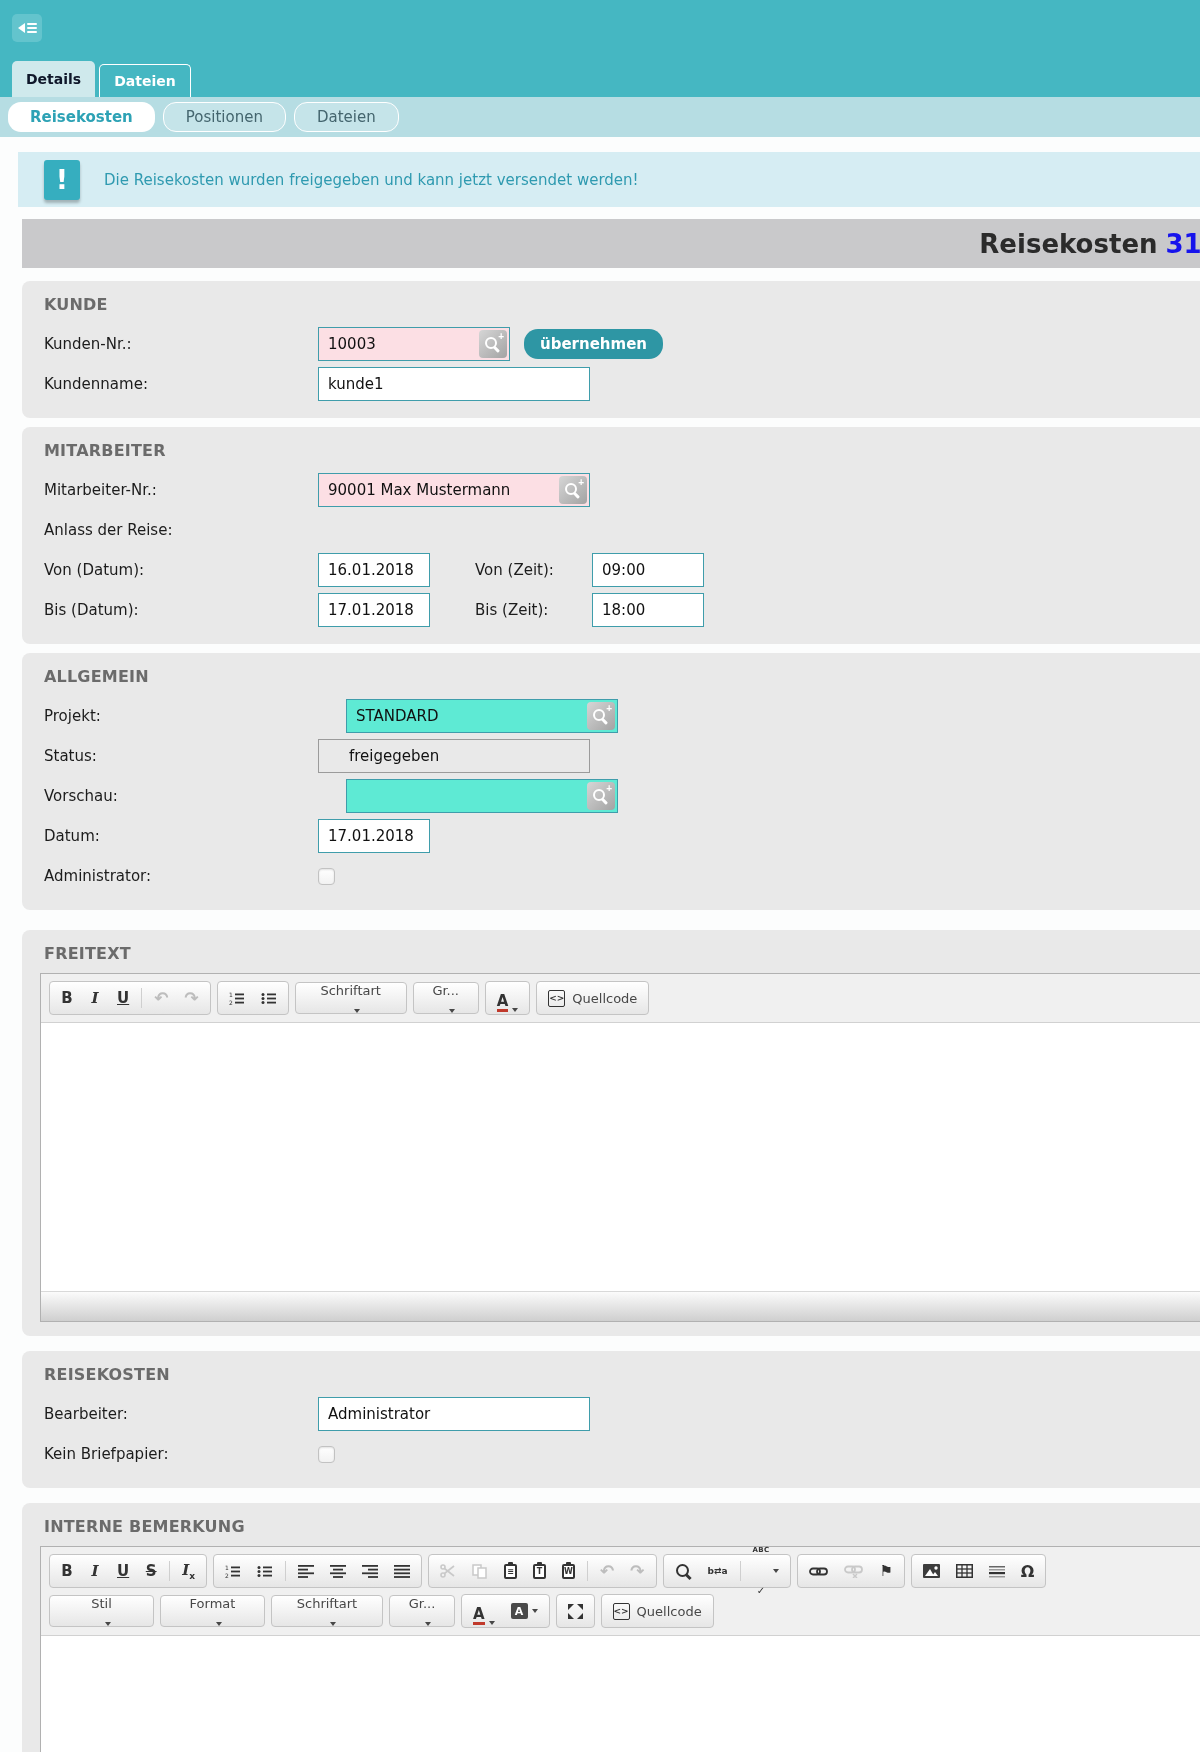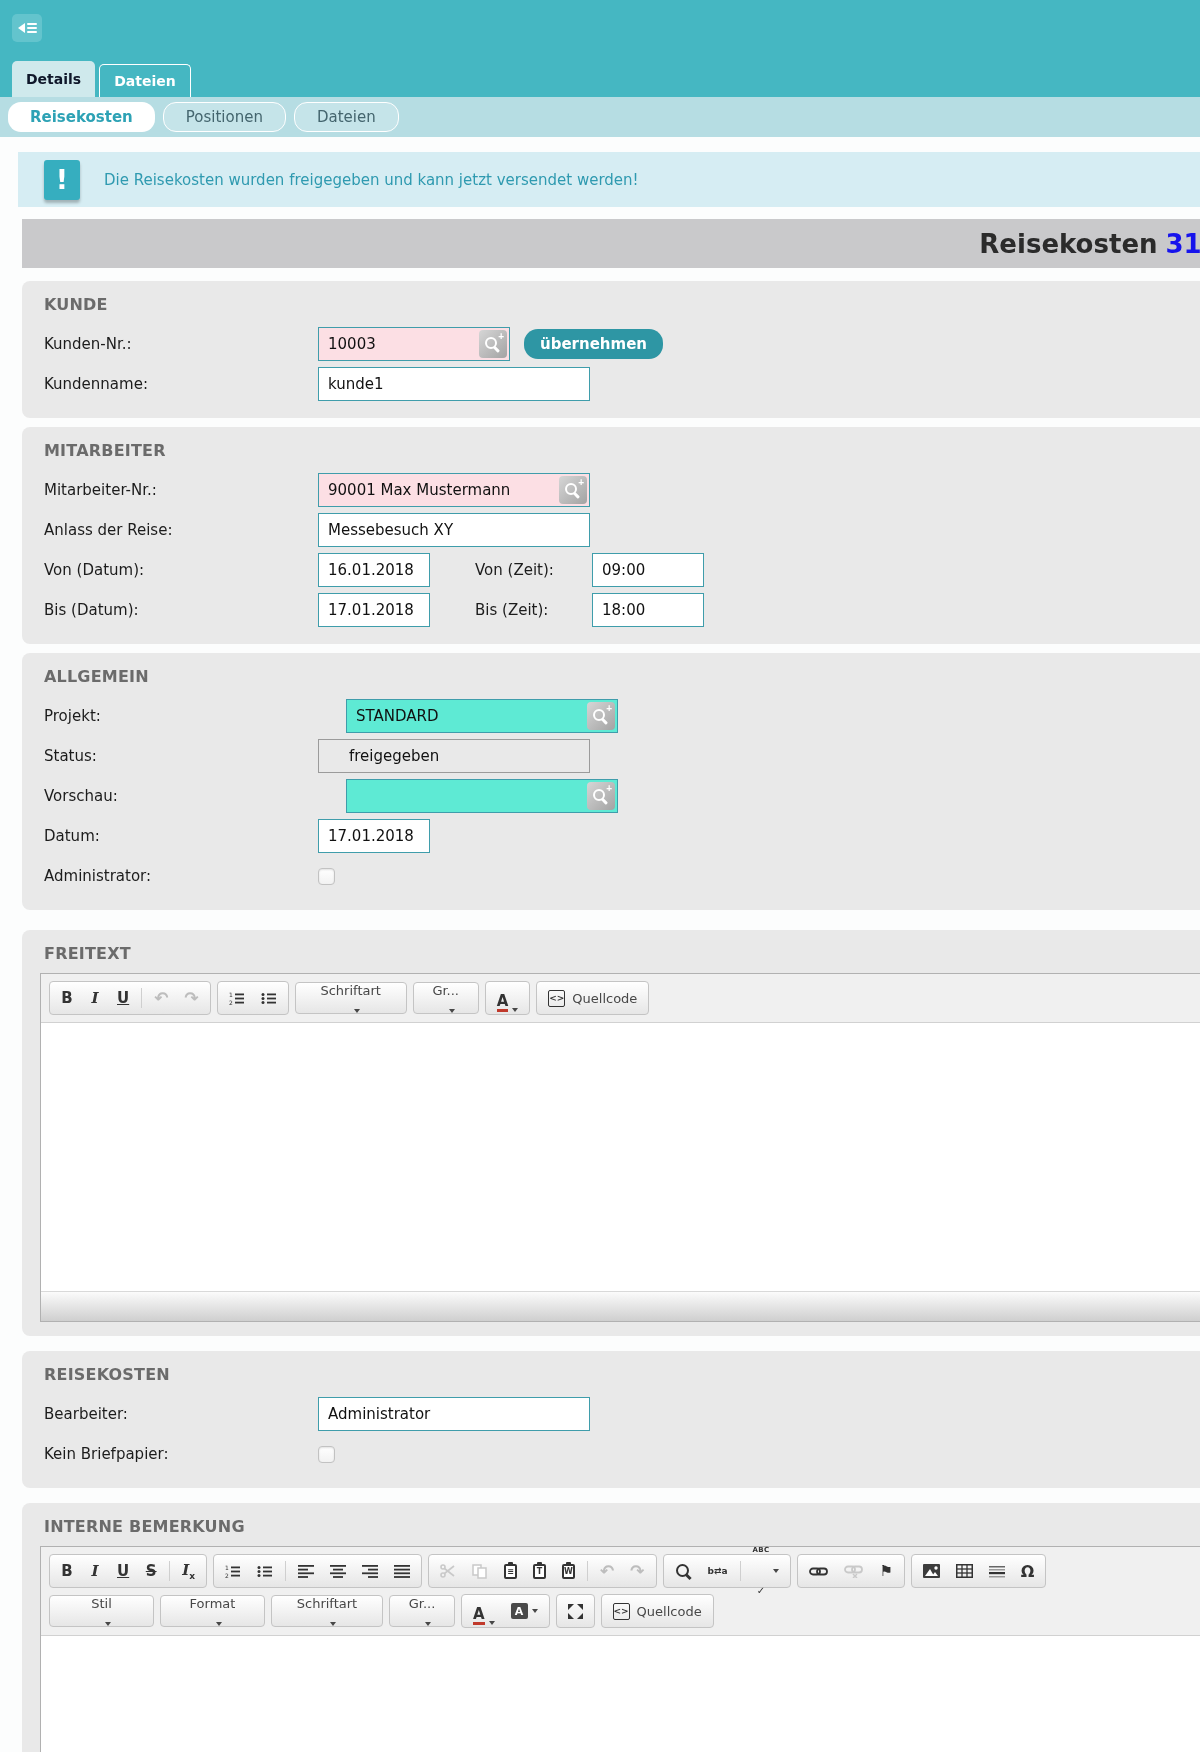--- a/index.html
+++ b/index.html
@@ -173,21 +173,20 @@
     <span class="lk-wrap">
       <input class="fld pink w-std" value="90001 Max Mustermann" style="">
       <button class="lookup">
           <span class="lk-mag"></span>
           <span class="lk-plus">+</span>
         </button>
     </span>
   </div>
   <div class="row">
     <label>Anlass der Reise:</label>
-    <input class="fld w-std" value="Messebesuch XY" style="">
   </div>
   <div class="row">
     <label>Von (Datum):</label>
     <input class="fld w-date" value="16.01.2018" style="">
     <span class="lbl2">Von (Zeit):</span>
     <input class="fld w-date" value="09:00" style="">
   </div>
   <div class="row">
     <label>Bis (Datum):</label>
     <input class="fld w-date" value="17.01.2018" style="">

